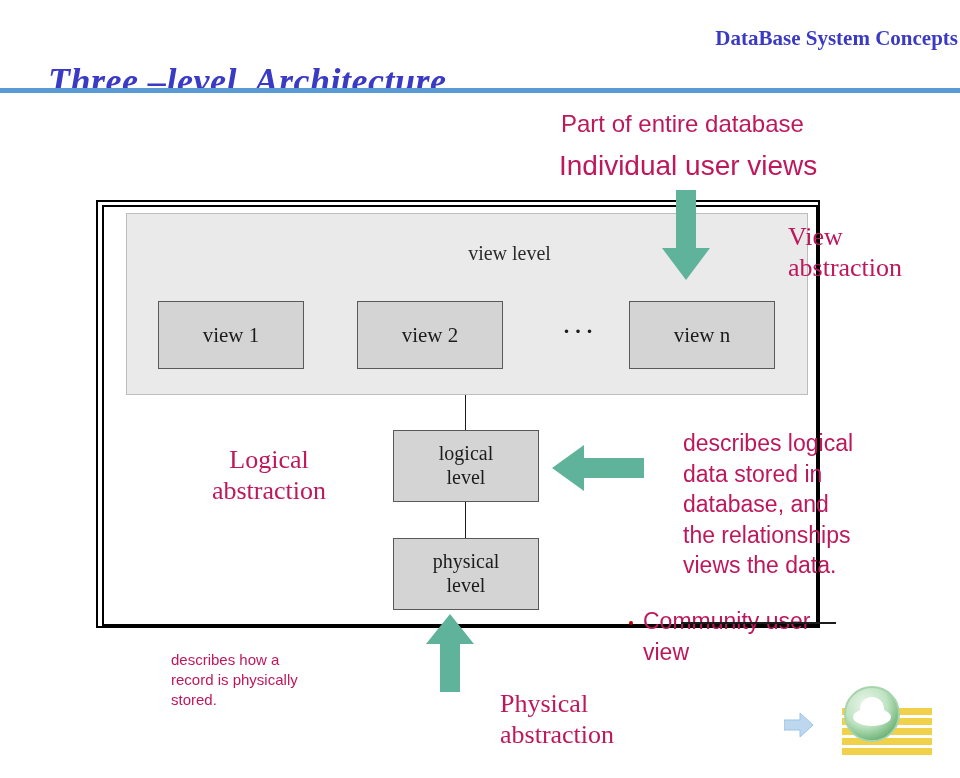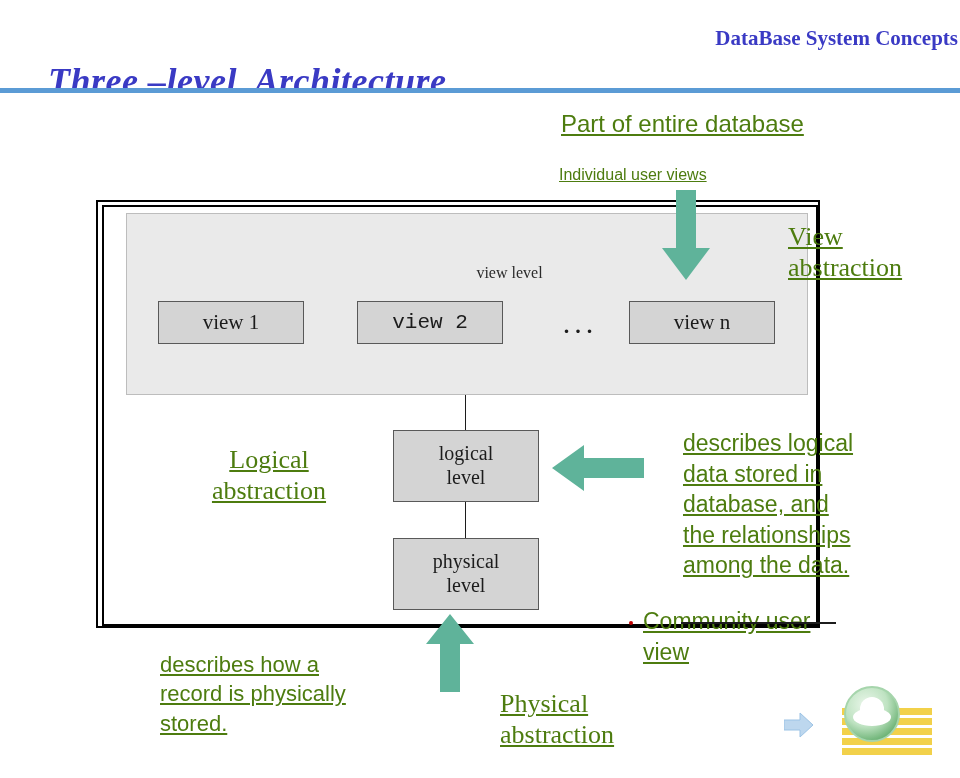--- a/index.html
+++ b/index.html
@@ -80,42 +80,41 @@
     border: 1px solid #bdbdbd;
     box-sizing: border-box;
   }
   #view-level-label {
     position: absolute;
     left: 126px;
     top: 242px;
     width: 767px;
     text-align: center;
     font-family: "Liberation Serif", serif;
-    font-size: 16px;
+    font-size: 20px;
     color: #2b2b2b;
-    margin-top: 22px;
   }
 
   .view-box {
     position: absolute;
     top: 301px;
     width: 146px;
-    height: 43px;
+    height: 68px;
     background: #d4d4d4;
     border: 1px solid #595959;
     box-sizing: border-box;
     display: flex;
     align-items: center;
     justify-content: center;
     font-family: "Liberation Serif", serif;
     font-size: 21px;
     color: #1c1c1c;
   }
   #view-box-1 { left: 158px; }
-  #view-box-2 { left: 357px; font-family: Liberation Mono, monospace; }
+  #view-box-2 { left: 357px; }
   #view-box-n { left: 629px; text-align: center; }
 
   #view-ellipsis {
     position: absolute;
     left: 540px;
     top: 306px;
     width: 80px;
     text-align: center;
     font-family: "Liberation Serif", serif;
     font-size: 30px;
@@ -178,34 +177,33 @@
     top: 502px;
     width: 1px;
     height: 36px;
     background: #1c1c1c;
   }
 
   
   .plain-text {
     position: absolute;
     font-family: "Liberation Sans", sans-serif;
-    color: #4d7c0f;
+    color: #be185d;
     white-space: pre-line;
-    text-decoration: underline;
   }
 
   #label-part-of {
     left: 561px;
     top: 110px;
     font-size: 24px;
   }
   #label-individual {
     left: 559px;
-    top: 166px;
-    font-size: 16px;
+    top: 150px;
+    font-size: 28px;
   }
   #label-view-abstraction {
     left: 788px;
     top: 222px;
     font-size: 26px;
     font-family: "Liberation Serif", serif;
     line-height: 1.18;
   }
   #label-logical-abstraction {
     left: 180px;
@@ -230,23 +228,23 @@
   }
   #strike-community {
     position: absolute;
     left: 681px;
     top: 622px;
     width: 155px;
     height: 2px;
     background: #1c1c1c;
   }
   #label-describes-physical {
-    left: 160px;
+    left: 171px;
     top: 650px;
-    font-size: 22px;
+    font-size: 15px;
     line-height: 1.33;
   }
   #label-physical-abstraction {
     left: 500px;
     top: 688px;
     font-size: 26px;
     font-family: "Liberation Serif", serif;
     line-height: 1.2;
   }
   #red-dot {
@@ -384,21 +382,21 @@
 </div>
 
 <div class="plain-text" id="label-view-abstraction">View
 abstraction</div>
 <div class="plain-text" id="label-logical-abstraction">Logical
 abstraction</div>
 <div class="plain-text" id="label-describes-logical">describes logical
 data stored in
 database, and
 the relationships
-among the data.</div>
+views the data.</div>
 <div class="plain-text" id="label-community-view">Community user
 view</div>
 <div id="strike-community"></div>
 <div id="red-dot"></div>
 <div class="plain-text" id="label-describes-physical">describes how a
 record is physically
 stored.</div>
 <div class="plain-text" id="label-physical-abstraction">Physical
 abstraction</div>
 

